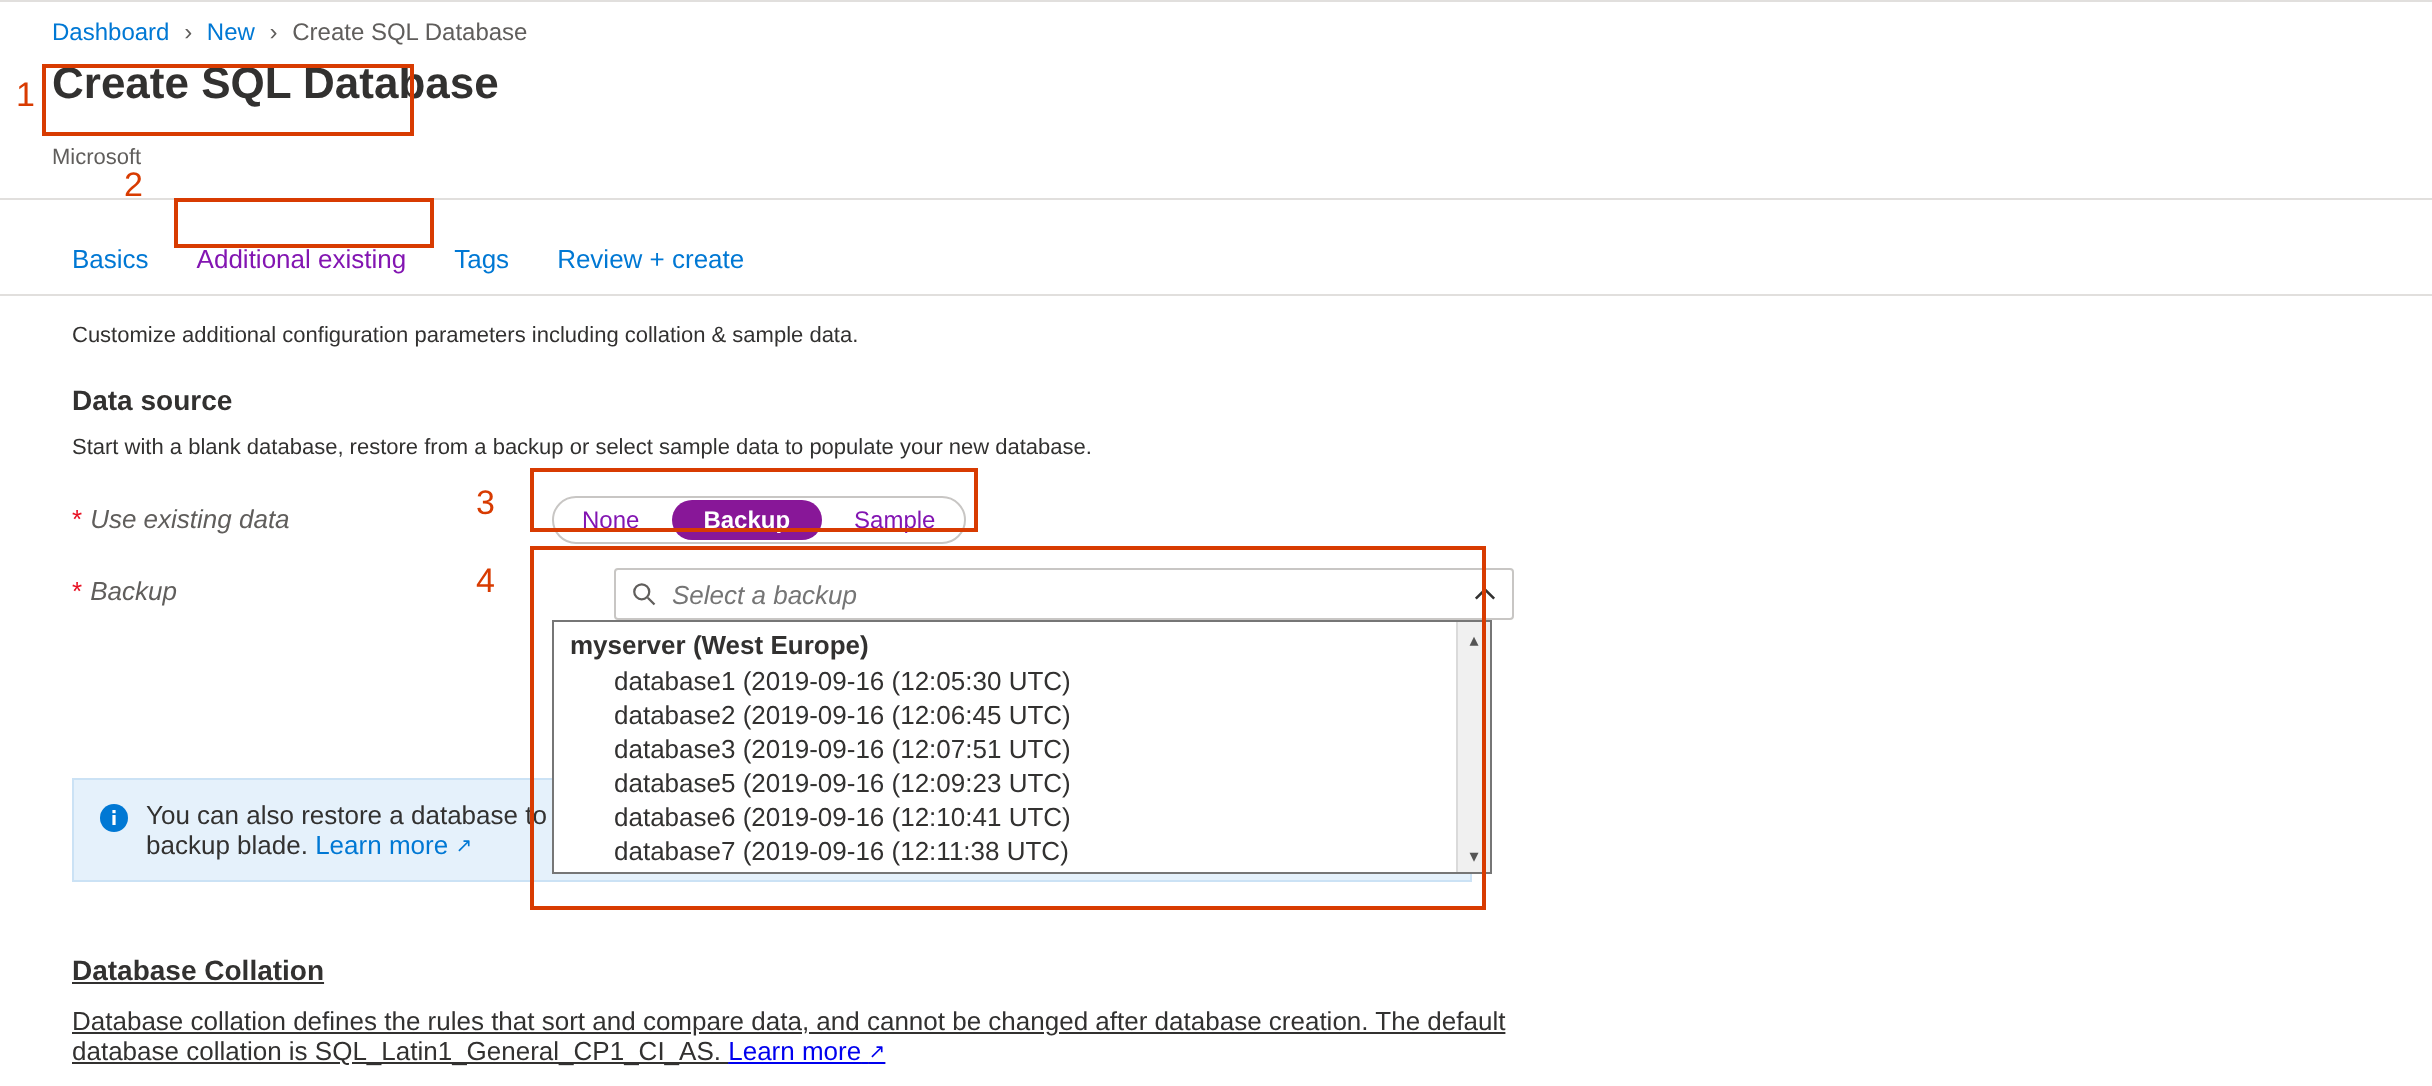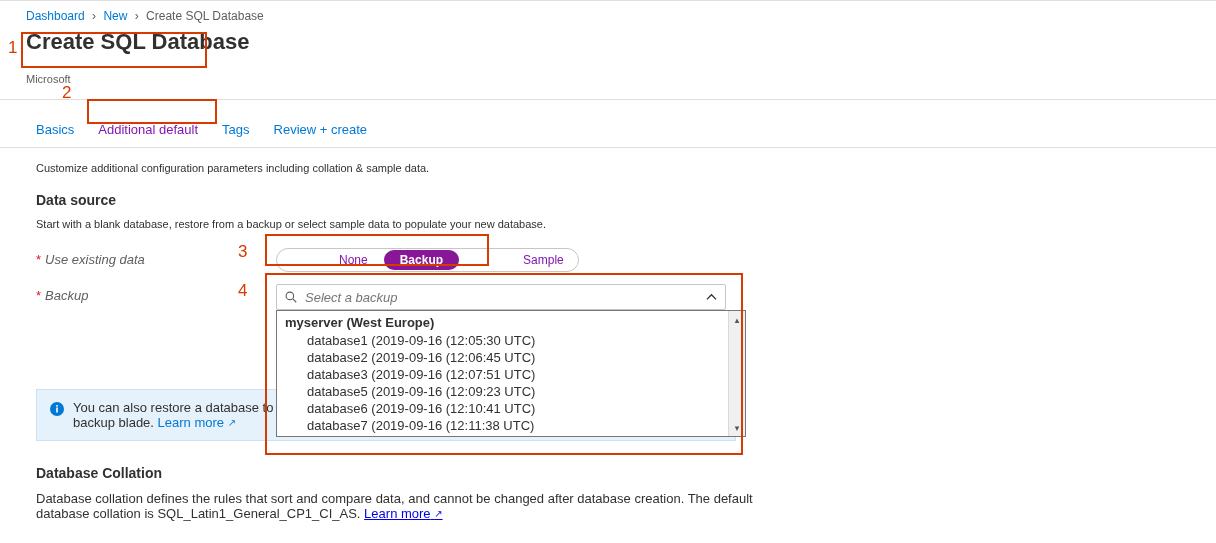--- a/index.html
+++ b/index.html
@@ -82,21 +82,20 @@
     font-size:12px;
     align-items:center;
     height:24px;
   }
   .pill{
     padding:0 14px;
     line-height:22px;
     color:var(--accent);
     cursor:pointer;
     font-weight:400;
-    margin-left:48px;
   }
   .pill.selected{
     background:var(--pill-bg);
     color:#fff;
     border-radius:12px;
     font-weight:600;
     padding:0 16px;
     margin:0 2px;
     line-height:20px;
     height:20px;
@@ -104,20 +103,21 @@
 
   .combo{
     width:450px;
     border:1px solid var(--border);
     border-radius:2px;
     height:26px;
     display:flex;
     align-items:center;
     padding:0 8px;
     font-size:13px;
+    margin-left:31px;
   }
   .combo .search-ico{margin-right:6px;color:var(--muted);}
   .combo input{
     border:0;outline:0;flex:1;font:inherit;font-style:italic;color:var(--muted);
     background:transparent;
   }
   .combo .chev{color:var(--text);}
 
   .dropdown{
     width:470px;
@@ -142,21 +142,21 @@
   .callout{
     display:flex;align-items:flex-start;gap:8px;
     background:#e5f1fb;border:1px solid var(--callout);
     padding:10px 12px;margin-top:40px;width:700px;
     font-size:13px;
   }
   .callout .info-ico{color:#0078d4;margin-top:1px;}
   .callout a{color:var(--link);text-decoration:none;}
   .ext-ico{font-size:10px;vertical-align:1px;}
 
-  .section2{margin-top:24px;}
+  .section2{margin-top:36px;text-decoration:underline;}
   .section2 p{margin:6px 0 0;max-width:720px;font-size:13px;}
 
   
   .annot-box{position:absolute;border:2px solid var(--annot);pointer-events:none;}
   .annot-num{position:absolute;color:var(--annot);font-size:17px;font-weight:400;pointer-events:none;}
 
   svg{display:block;}
 </style>
 </head>
 <body>
@@ -171,21 +171,21 @@
     <span class="current">Create SQL Database</span>
   </nav>
 
   <header class="header">
     <h1>Create SQL Database</h1>
     <div class="sub">Microsoft</div>
   </header>
 
   <div class="tabs">
     <a class="tab">Basics</a>
-    <a class="tab active">Additional default</a>
+    <a class="tab active">Additional existing</a>
     <a class="tab">Tags</a>
     <a class="tab">Review + create</a>
   </div>
 
   <div class="content">
     <p class="desc">Customize additional configuration parameters including collation &amp; sample data.</p>
 
     <h3 class="section-title">Data source</h3>
     <p class="desc">Start with a blank database, restore from a backup or select sample data to populate your new database.</p>
 

